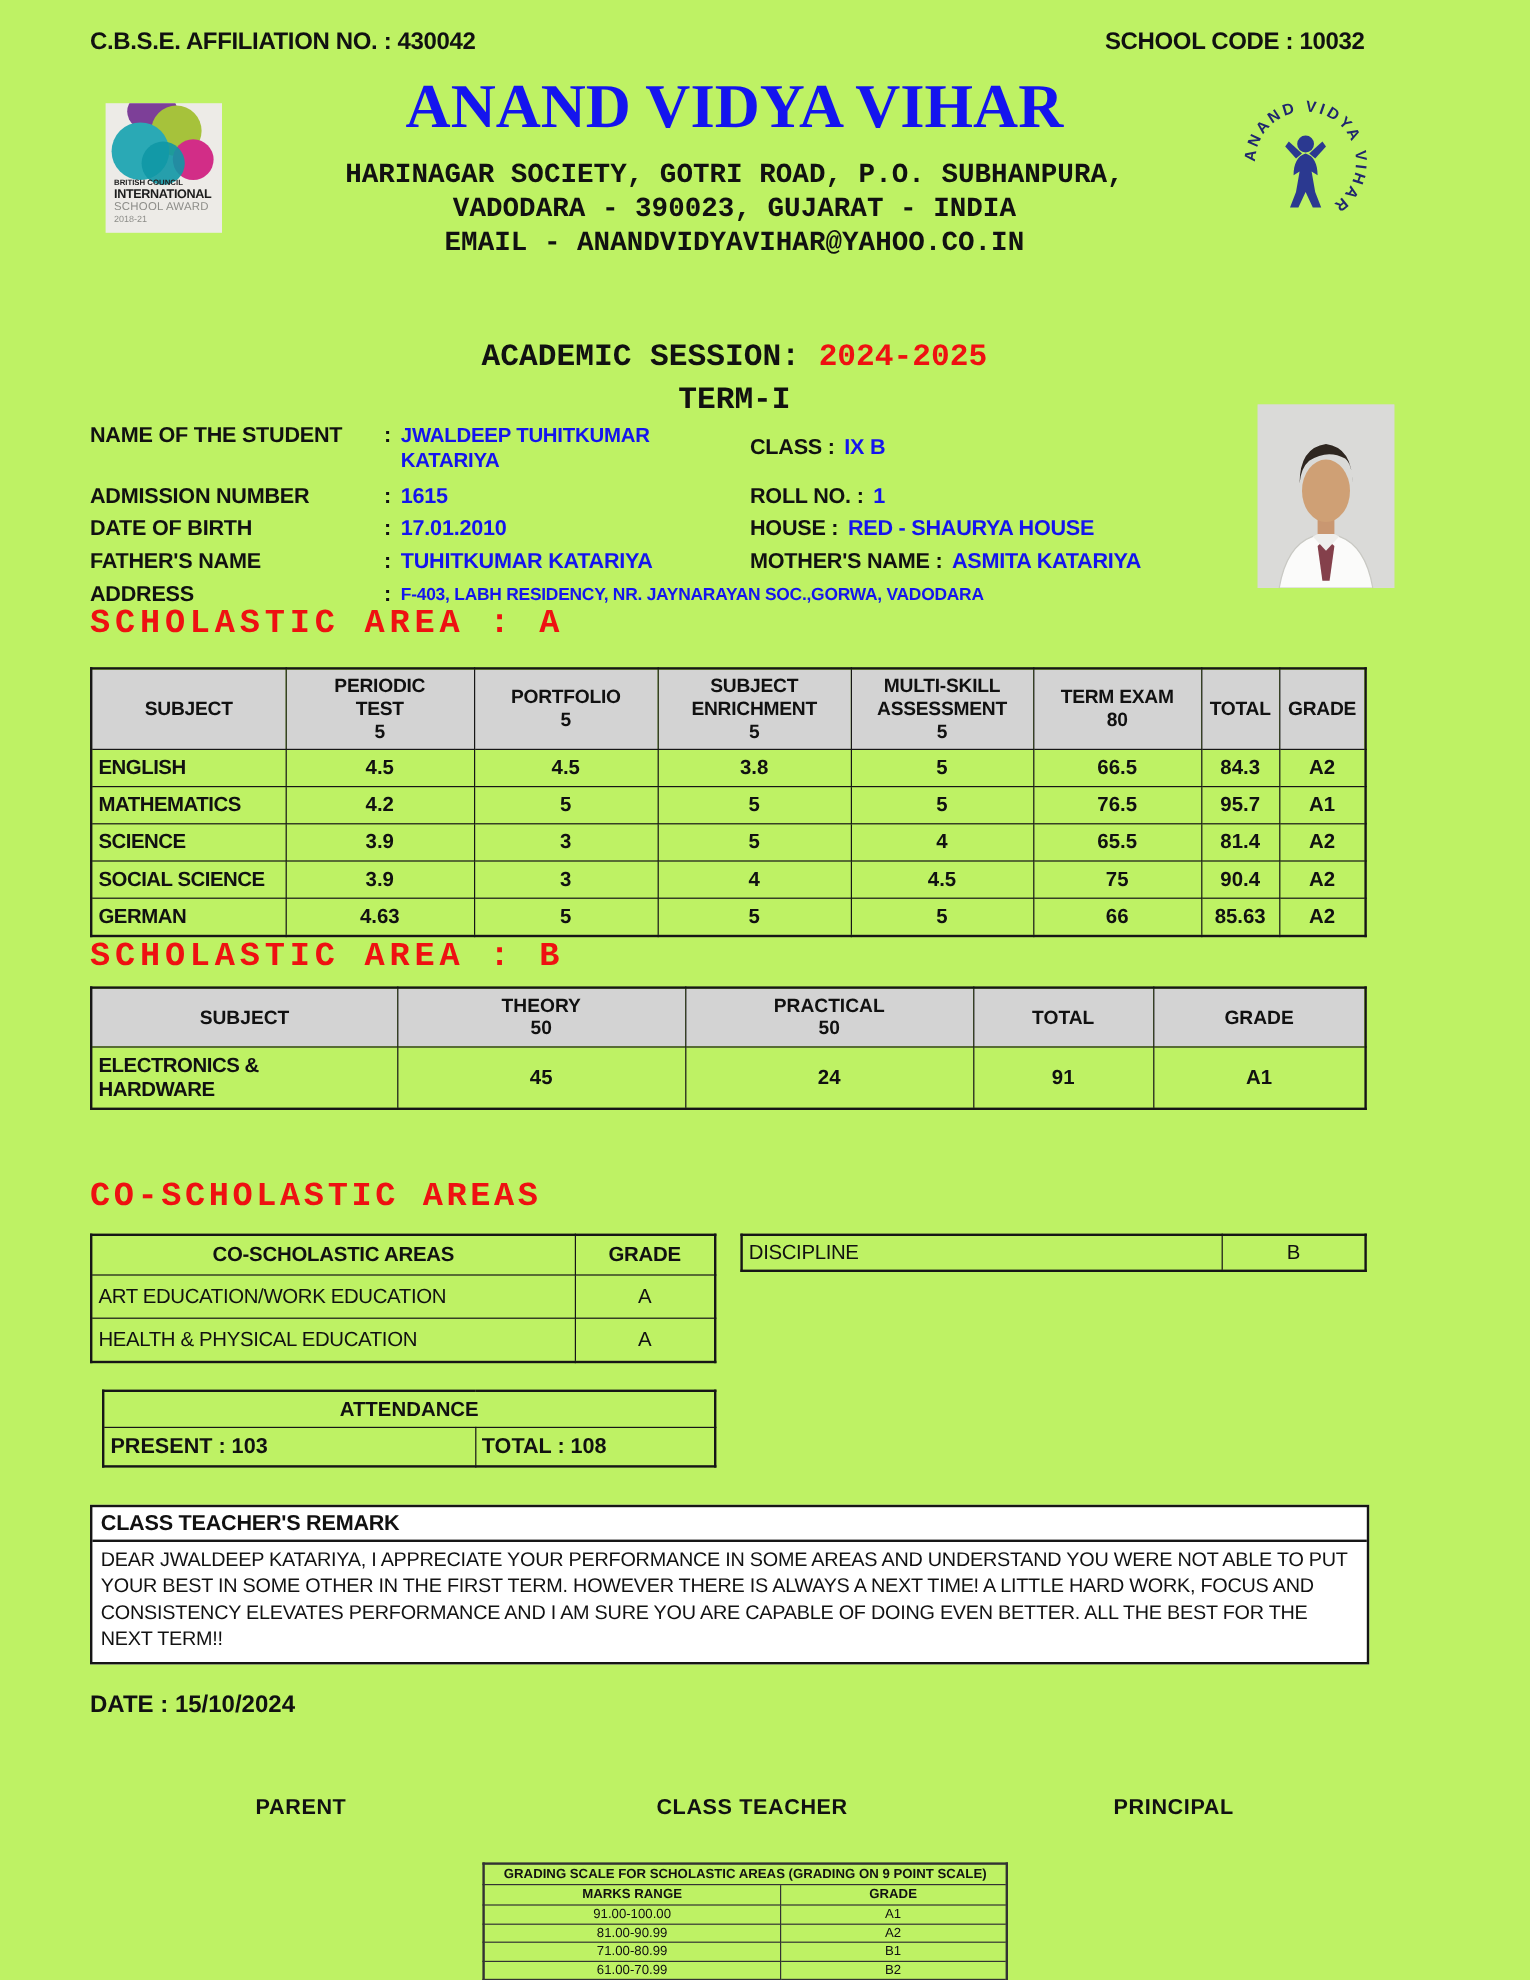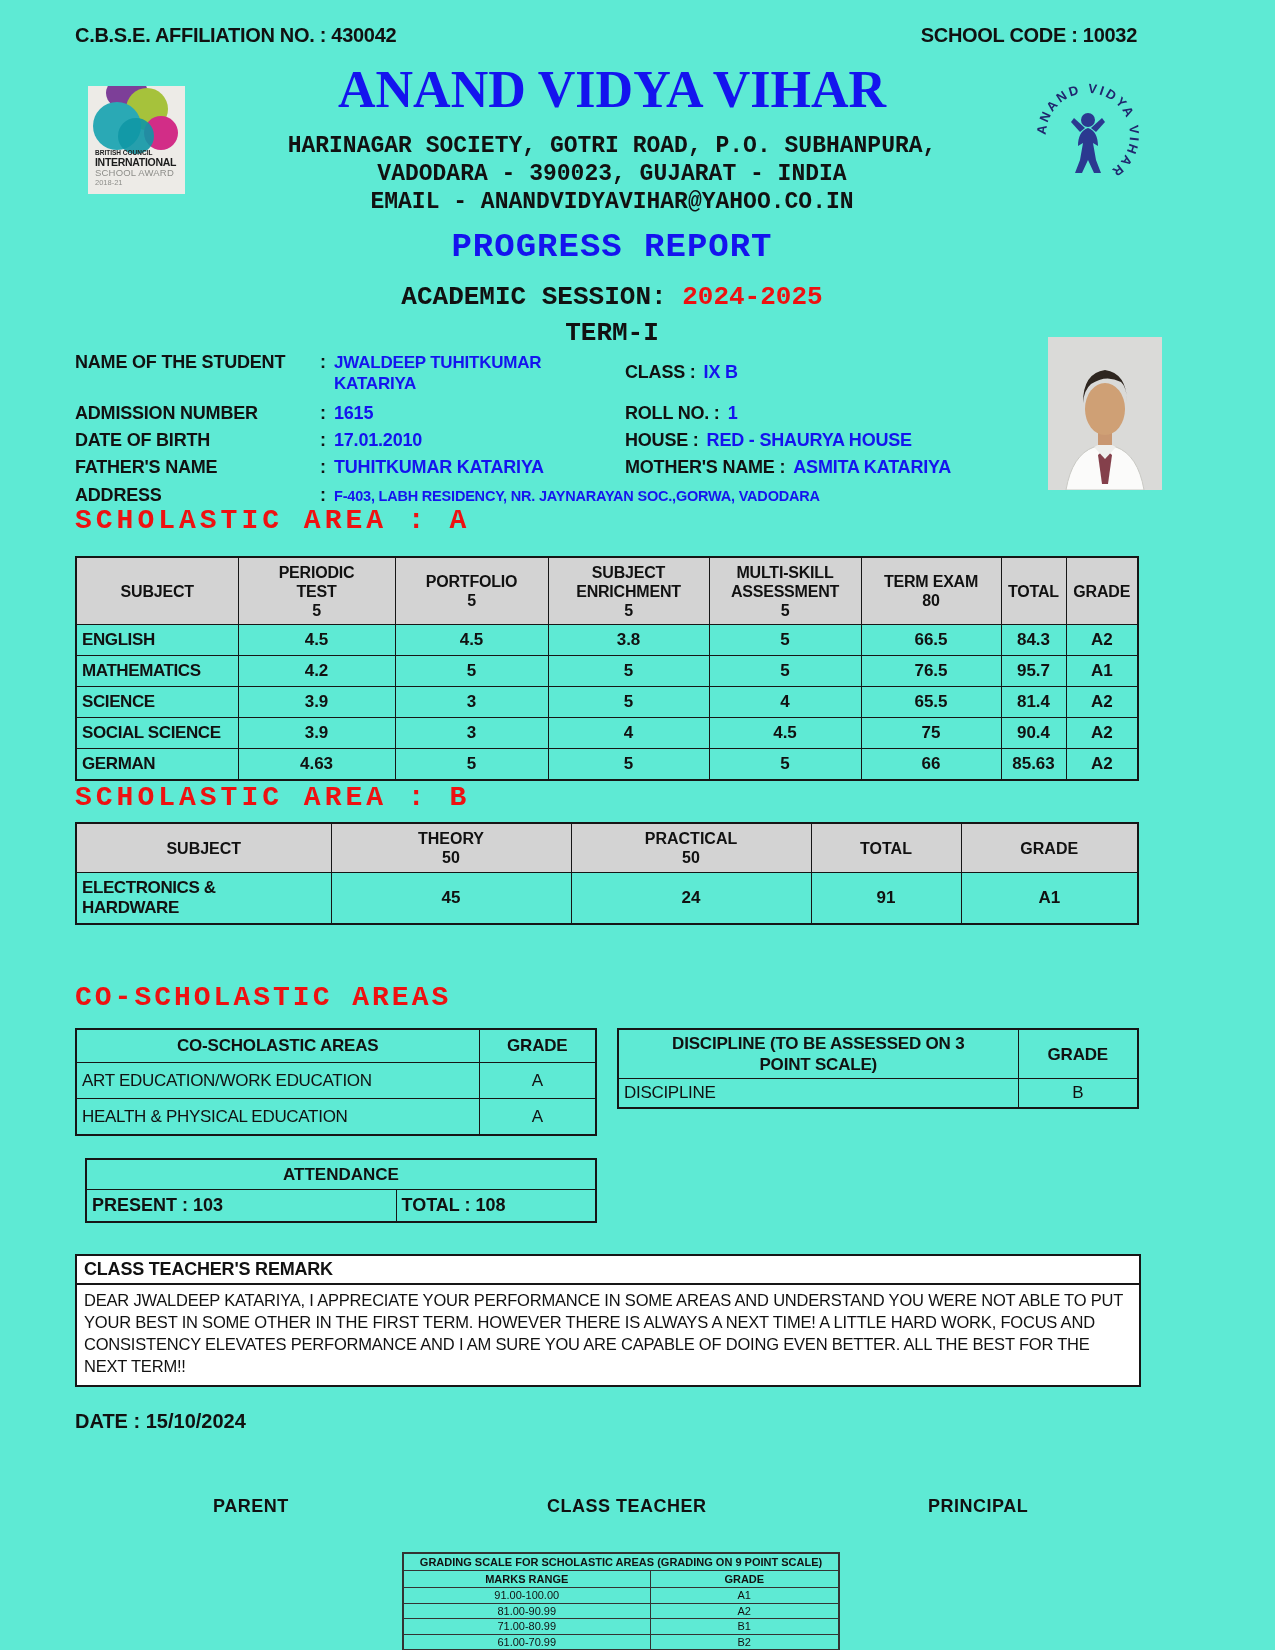--- a/index.html
+++ b/index.html
@@ -1,16 +1,16 @@
 <!DOCTYPE html>
 <html><head>
 <meta charset="utf-8">
 <style>
   html,body{margin:0;padding:0;background:#fff;}
-  .page{position:relative;width:1275px;height:1650px;background:#5eead4;margin:0 auto;
+  .page{position:relative;width:1275px;height:1650px;background:#bef264;margin:0 auto;
         font-family:"Liberation Sans",sans-serif;color:#111;overflow:hidden;}
   .abs{position:absolute;}
   .mono{font-family:"Liberation Mono","DejaVu Sans Mono",monospace;font-weight:bold;}
   .blue{color:#1414ee;}
   .red{color:#ee1111;}
 
   
   .topbar{left:75px;top:24px;width:1062px;display:flex;justify-content:space-between;
           font-size:20px;font-weight:bold;letter-spacing:-0.3px;}
 
@@ -128,21 +128,20 @@
     </svg>
   </div>
 
   <div class="abs school-name">ANAND VIDYA VIHAR</div>
   <div class="abs addr mono">
     <div>HARINAGAR SOCIETY, GOTRI ROAD, P.O. SUBHANPURA,</div>
     <div>VADODARA - 390023, GUJARAT - INDIA</div>
     <div>EMAIL - ANANDVIDYAVIHAR@YAHOO.CO.IN</div>
   </div>
 
-  <div class="abs report-title mono blue">PROGRESS REPORT</div>
   <div class="abs session mono"><span>ACADEMIC SESSION: </span><span class="red">2024-2025</span></div>
   <div class="abs term mono">TERM-I</div>
 
   <div class="abs photo">
     <svg viewBox="0 0 114 153" width="114" height="153">
       <rect x="0" y="0" width="114" height="153" fill="#dadad8"></rect>
       <path d="M18 153 Q24 118 46 110 L68 110 Q90 118 96 153 Z" fill="#fbfbfa" stroke="#c9c9c4" stroke-width="1"></path>
       <rect x="50" y="95" width="14" height="18" fill="#c99771"></rect>
       <path d="M57 112 L50 118 L54 147 L60 147 L64 118 Z" fill="#84404b"></path>
       <path d="M46 110 L57 122 L68 110 L64 108 L50 108 Z" fill="#eeeeec"></path>
@@ -330,25 +329,20 @@
     </tr>
   </tbody>
     </table>
 
   <table class="abs grid tblCo tblDis" style="left:617px;top:1028px;">
     <colgroup>
         <col style="width:400px">
         <col style="width:120px">
       </colgroup>
     <tbody>
-        <tr>
-      <th class="pre">DISCIPLINE (TO BE ASSESSED ON 3
-POINT SCALE)</th>
-      <th>GRADE</th>
-    </tr>
     <tr>
       <td class="nm">DISCIPLINE</td>
       <td class="gr">B</td>
     </tr>
   </tbody>
     </table>
 
   <table class="abs grid tblAtt" style="left:85px;top:1158px;">
     <colgroup>
         <col style="width:310px">

